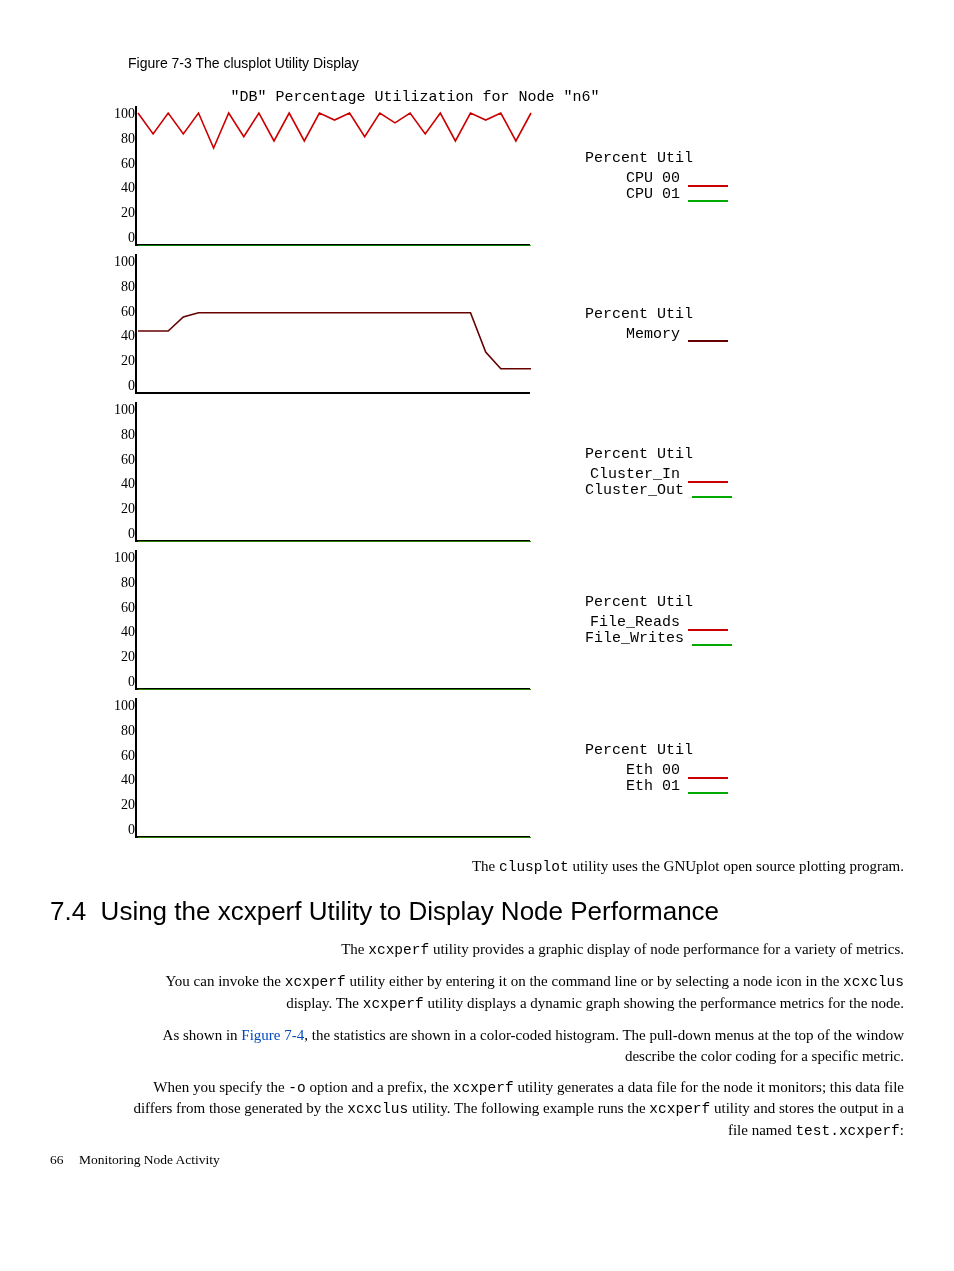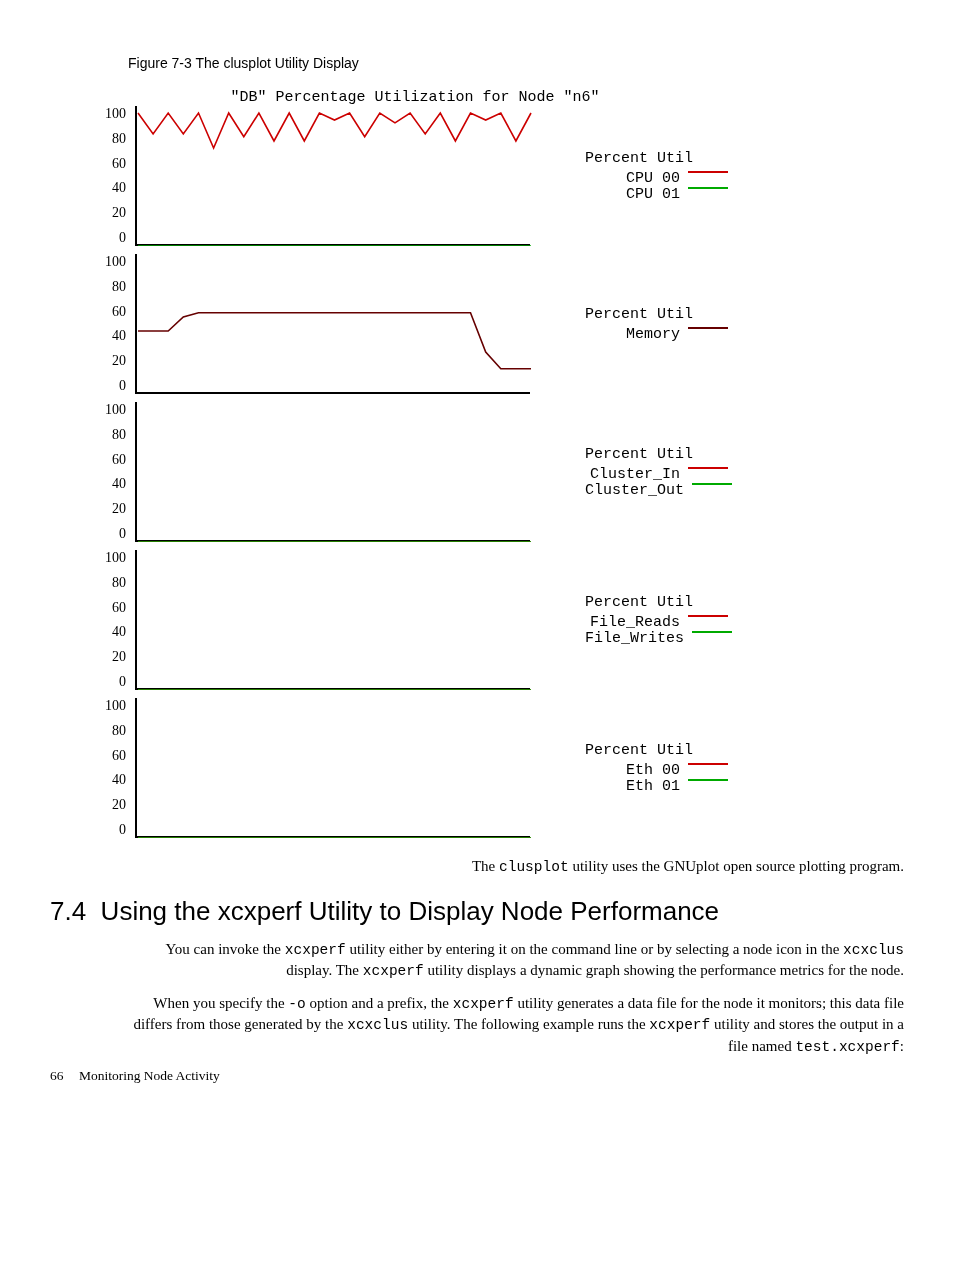--- a/index.html
+++ b/index.html
@@ -34,40 +34,40 @@
   }
   .yaxis {
     display: flex;
     flex-direction: column;
     justify-content: space-between;
     align-items: flex-end;
     width: 40px;
     height: 140px;
     font-family: Georgia, serif;
     font-size: 14px;
-    padding-right: 9px;
+    padding-right: 0;
   }
   .plot {
     width: 395px;
     height: 140px;
     border-left: 2px solid #000;
     border-bottom: 2px solid #000;
     position: relative;
     background: #fff;
   }
   .legend {
     margin-left: 55px;
     font-family: Liberation Mono, monospace;
     font-size: 15px;
     white-space: nowrap;
   }
   .legend-title { display: block; margin-bottom: 4px; }
   .legend-line {
     display: flex;
-    align-items: flex-start;
+    align-items: flex-end;
     line-height: 1.05;
   }
   .legend-label { display: inline-block; min-width: 95px; text-align: right; }
   .swatch { display: inline-block; width: 40px; border-top: 2px solid; margin-left: 8px; }
   .text-block { padding-left: 78px; font-size: 15px; line-height: 1.35; margin-top: 18px; }
   .text-block p { margin-bottom: 11px; text-align: right; }
   h2.section {
     font-family: Helvetica, Arial, sans-serif;
     font-weight: normal;
     font-size: 26px;
@@ -230,21 +230,27 @@
     <span>The </span><code>clusplot</code><span> utility uses the GNUplot open source plotting program.</span>
   </p>
 </div>
 
 <h2 class="section">
   <span>7.4</span>&nbsp;&nbsp;<span>Using the xcxperf Utility to Display Node Performance</span>
 </h2>
 
 <div class="text-block" style="margin-top:8px;">
   <p>
+    <span>The </span><code>xcxperf</code><span> utility provides a graphic display of node performance for a variety of metrics.</span>
+  </p>
+  <p>
     <span>You can invoke the </span><code>xcxperf</code><span> utility either by entering it on the command line or by selecting a node icon in the </span><code>xcxclus</code><span> display. The </span><code>xcxperf</code><span> utility displays a dynamic graph showing the performance metrics for the node.</span>
+  </p>
+  <p>
+    <span>As shown in </span><a href="#" class="figref">Figure 7-4</a><span>, the statistics are shown in a color-coded histogram. The pull-down menus at the top of the window describe the color coding for a specific metric.</span>
   </p>
   <p>
     <span>When you specify the </span><code>-o</code><span> option and a prefix, the </span><code>xcxperf</code><span> utility generates a data file for the node it monitors; this data file differs from those generated by the </span><code>xcxclus</code><span> utility. The following example runs the </span><code>xcxperf</code><span> utility and stores the output in a file named </span><code>test.xcxperf</code><span>:</span>
   </p>
 </div>
 
 <div class="footer">
   <span class="pg">66</span>
   <span>Monitoring Node Activity</span>
 </div>

